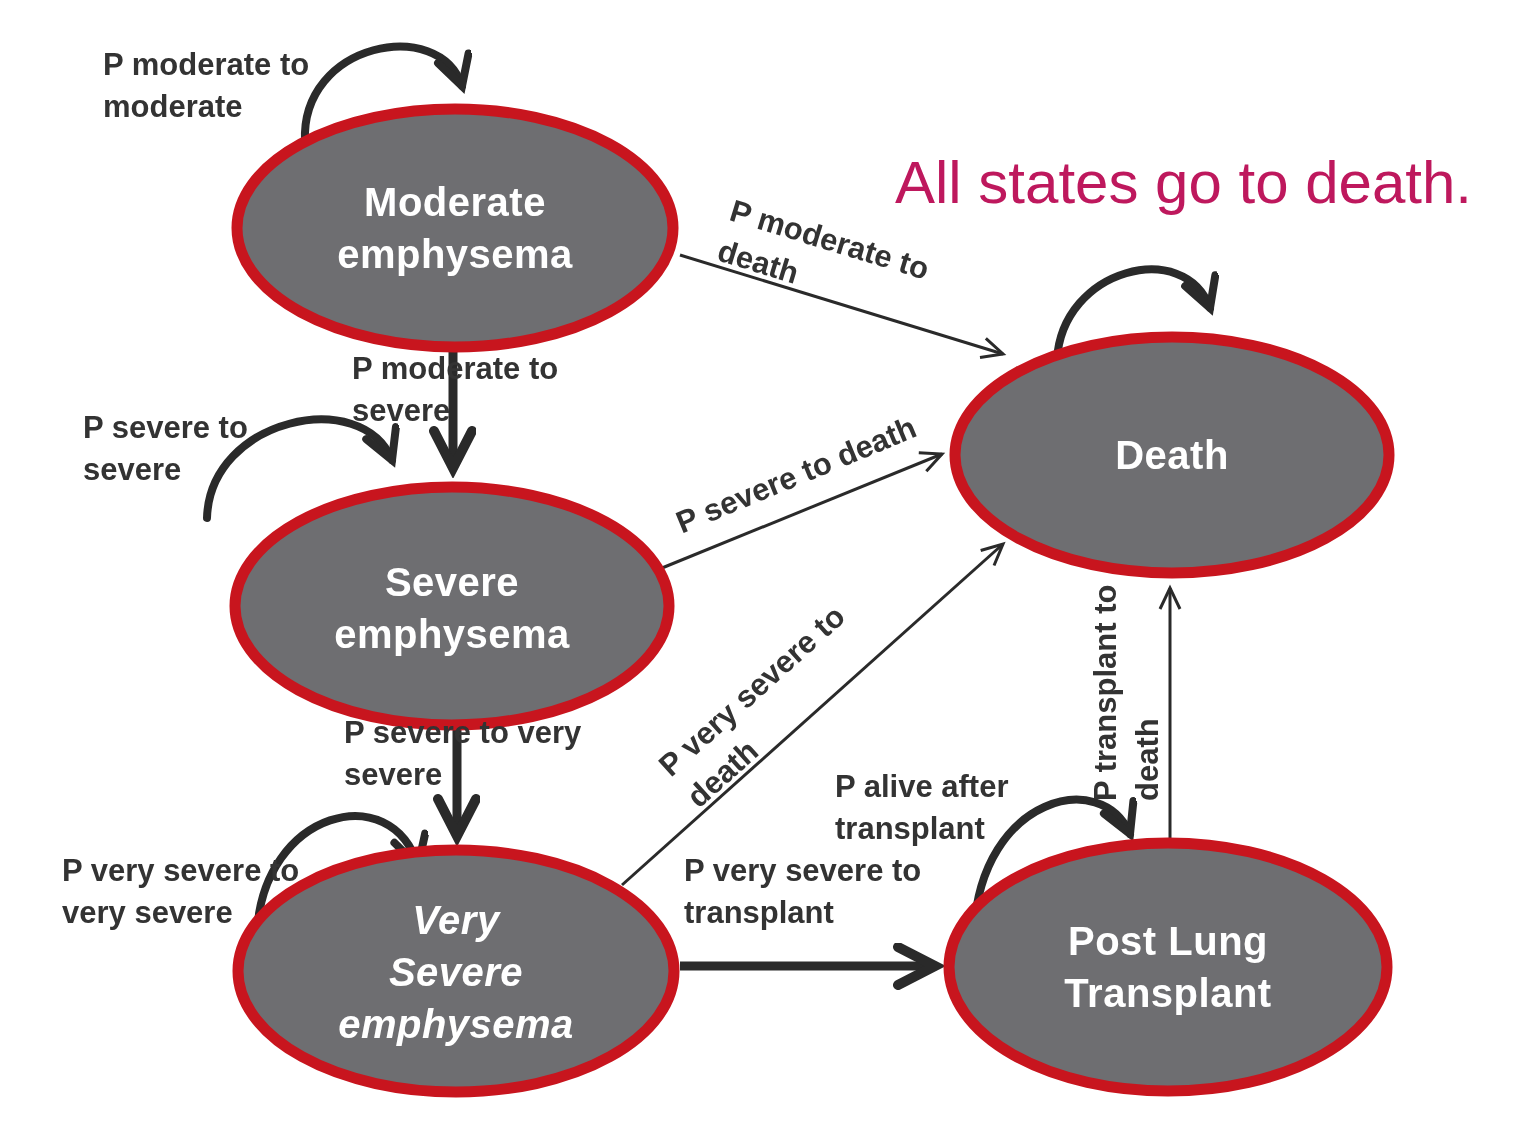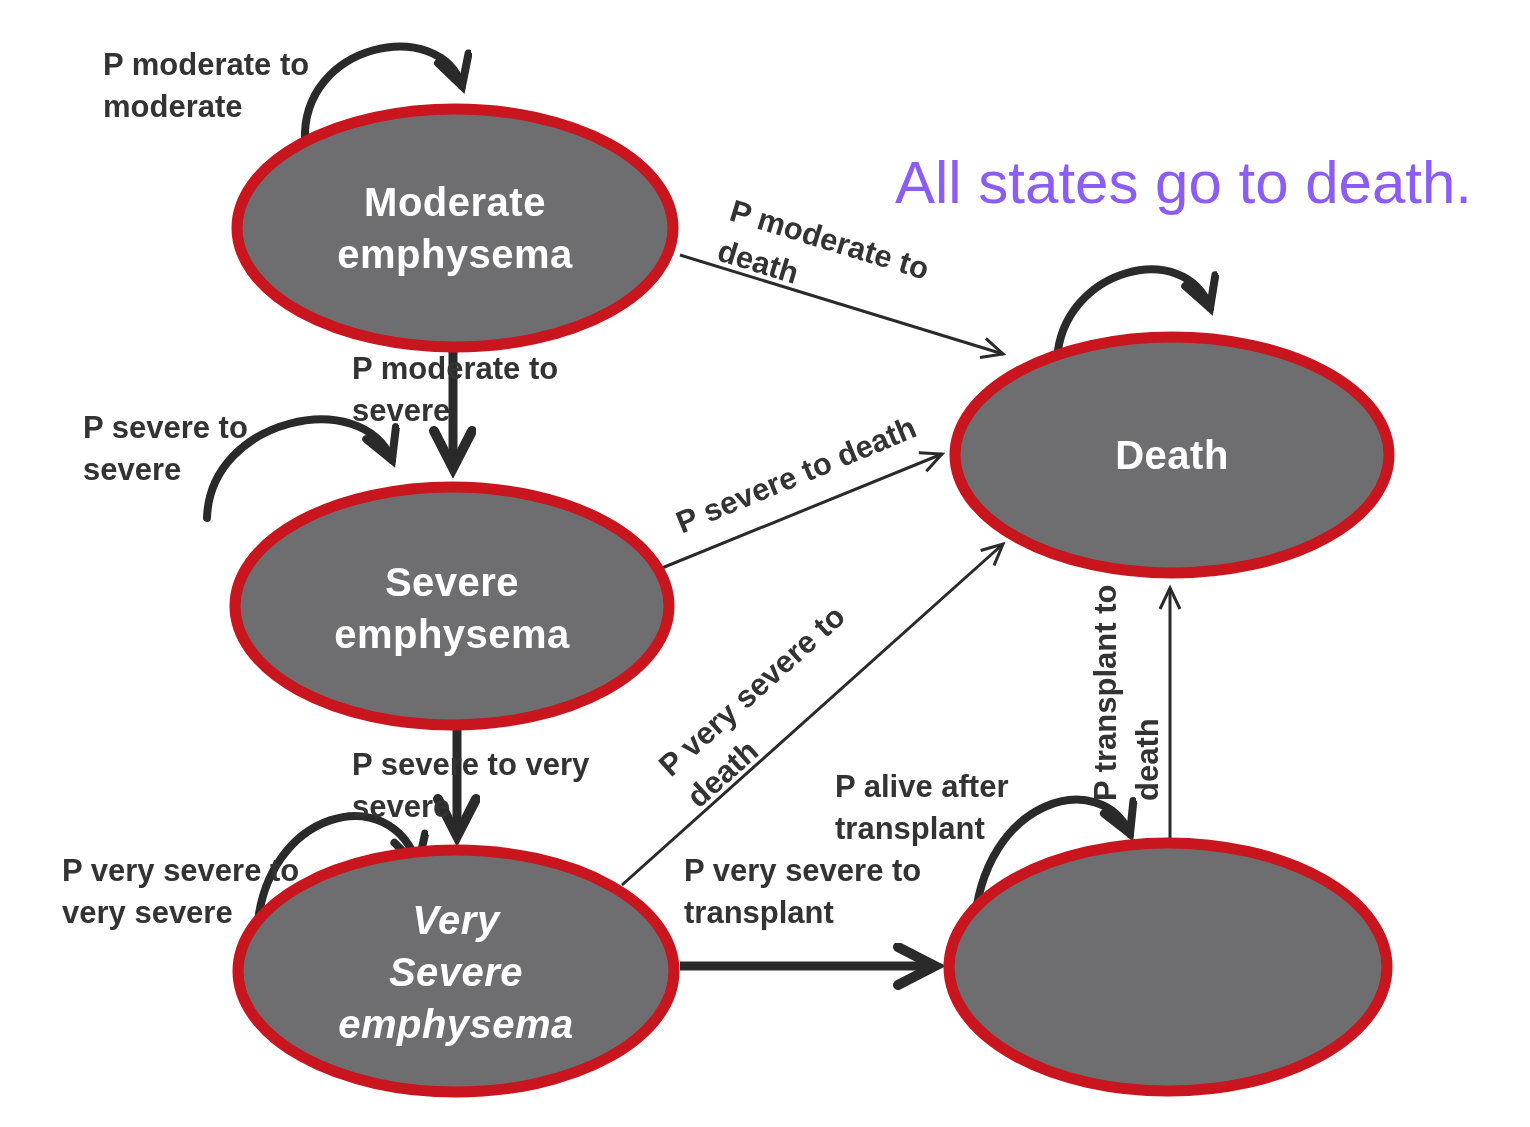--- a/index.html
+++ b/index.html
@@ -30,21 +30,21 @@
     line-height:42px;
     white-space:pre-line;
     text-align:left;
   }
   .rot{transform-origin:0 0;}
   .rot-center{transform-origin:50% 50%;}
   #title{
     position:absolute;
     left:895px;top:148px;
     font-size:60px;
-    color:#8b5cf6;
+    color:#be185d;
     font-weight:normal;
     white-space:nowrap;
   }
 </style>
 </head>
 <body>
 
 <div id="canvas">
 
   <svg id="shapes" viewBox="0 0 1530 1127" xmlns="http://www.w3.org/2000/svg">
@@ -85,28 +85,30 @@
   <div id="title">All states go to death.</div>
 
   <div class="state-label" style="left:455px;top:228px;">Moderate
 emphysema</div>
   <div class="state-label" style="left:452px;top:608px;">Severe
 emphysema</div>
   <div class="state-label" style="left:456px;top:972px;font-style:italic;">Very
 Severe
 emphysema</div>
   <div class="state-label" style="left:1172px;top:455px;">Death</div>
+  <div class="state-label" style="left:1168px;top:967px;">Post Lung
+Transplant</div>
 
   <div class="edge-label" style="left:103px;top:44px;">P moderate to
 moderate</div>
   <div class="edge-label" style="left:352px;top:348px;">P moderate to
 severe</div>
   <div class="edge-label" style="left:83px;top:407px;">P severe to
 severe</div>
-  <div class="edge-label" style="left:344px;top:744px;margin-left:8px;">P severe to very
+  <div class="edge-label" style="left:344px;top:712px;">P severe to very
 severe</div>
   <div class="edge-label" style="left:62px;top:850px;">P very severe to
 very severe</div>
   <div class="edge-label" style="left:684px;top:850px;">P very severe to
 transplant</div>
   <div class="edge-label" style="left:835px;top:766px;">P alive after
 transplant</div>
 
   <div class="edge-label rot" style="left:737px;top:190px;transform:rotate(17deg);">P moderate to
 death</div>

